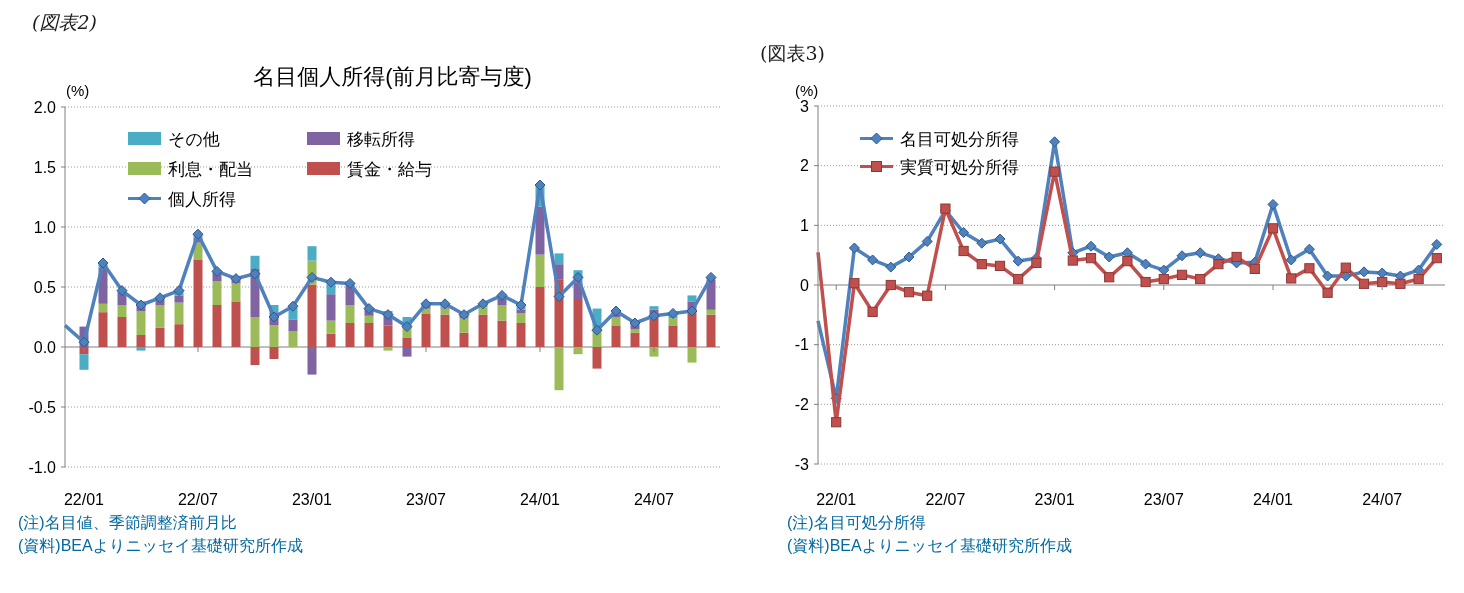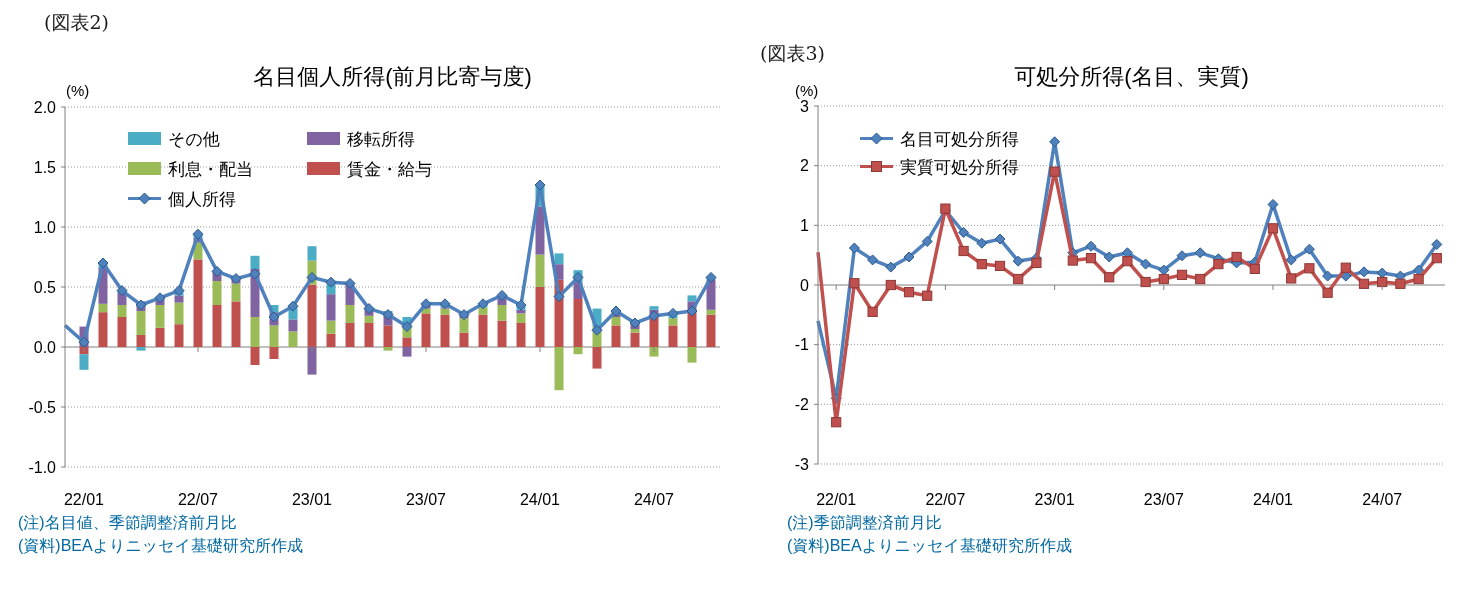--- a/index.html
+++ b/index.html
@@ -12,21 +12,21 @@
   .note{position:absolute;font-size:16px;color:#0369a1;white-space:nowrap;}
   .chart-svg{position:absolute;top:95px;left:0;width:732px;height:420px;}
   svg text{font-family:"Liberation Sans",sans-serif;fill:#000;}
 </style>
 </head>
 <body>
 
 <div id="page">
 
   <section class="figure" style="left:0;">
-    <div class="fig-label" style="left:44px;">(図表2)</div>
+    <div class="fig-label" style="left:32px;font-style:italic;">(図表2)</div>
     <div class="chart-title" style="left:65px;top:62px;width:655px;">名目個人所得(前月比寄与度)</div>
     <div class="unit-label" style="left:66px;top:82px;">(%)</div>
     <svg class="chart-svg" id="chart-svg-0" viewBox="0 0 732 420">
         <line x1="65" y1="12" x2="720" y2="12" stroke="#999999" stroke-width="1" stroke-dasharray="1 2"></line>
         <line x1="65" y1="72" x2="720" y2="72" stroke="#999999" stroke-width="1" stroke-dasharray="1 2"></line>
         <line x1="65" y1="132" x2="720" y2="132" stroke="#999999" stroke-width="1" stroke-dasharray="1 2"></line>
         <line x1="65" y1="192" x2="720" y2="192" stroke="#999999" stroke-width="1" stroke-dasharray="1 2"></line>
         <line x1="65" y1="252" x2="720" y2="252" stroke="#808080" stroke-width="1"></line>
         <line x1="65" y1="312" x2="720" y2="312" stroke="#999999" stroke-width="1" stroke-dasharray="1 2"></line>
         <line x1="65" y1="372" x2="720" y2="372" stroke="#999999" stroke-width="1" stroke-dasharray="1 2"></line>
@@ -230,21 +230,20 @@
         <line x1="128" y1="103.5" x2="161" y2="103.5" stroke="#4F81BD" stroke-width="3"></line>
         <path d="M 144.5 98 L 150 103.5 L 144.5 109 L 139 103.5 Z" fill="#4F81BD" stroke="#2C5A8C" stroke-width="1"></path>
         <text x="168" y="109.5" font-size="17">個人所得</text>
       </svg>
     <div class="note" style="left:18px;top:513px;">(注)名目値、季節調整済前月比</div>
     <div class="note" style="left:18px;top:536px;">(資料)BEAよりニッセイ基礎研究所作成</div>
   </section>
 
   <section class="figure" style="left:732px;">
     <div class="fig-label" style="left:28px;margin-top:31px;">(図表3)</div>
-    <div class="chart-title" style="left:86px;top:62px;width:627px;">可処分所得(名目、実質)</div>
     <div class="unit-label" style="left:63px;top:82px;">(%)</div>
     <svg class="chart-svg" id="chart-svg-1" viewBox="0 0 732 420">
         <line x1="86" y1="11" x2="713" y2="11" stroke="#999999" stroke-width="1" stroke-dasharray="1 2"></line>
         <line x1="86" y1="70.66666666666666" x2="713" y2="70.66666666666666" stroke="#999999" stroke-width="1" stroke-dasharray="1 2"></line>
         <line x1="86" y1="130.33333333333331" x2="713" y2="130.33333333333331" stroke="#999999" stroke-width="1" stroke-dasharray="1 2"></line>
         <line x1="86" y1="190" x2="713" y2="190" stroke="#808080" stroke-width="1"></line>
         <line x1="86" y1="249.66666666666666" x2="713" y2="249.66666666666666" stroke="#999999" stroke-width="1" stroke-dasharray="1 2"></line>
         <line x1="86" y1="309.33333333333337" x2="713" y2="309.33333333333337" stroke="#999999" stroke-width="1" stroke-dasharray="1 2"></line>
         <line x1="86" y1="369" x2="713" y2="369" stroke="#999999" stroke-width="1" stroke-dasharray="1 2"></line>
         <polyline points="86.0,225.8 104.2,303.4 122.4,153.0 140.6,164.9 158.8,172.1 177.0,162.0 195.2,146.4 213.4,115.4 231.6,137.5 249.8,148.2 268.0,144.1 286.2,166.1 304.4,163.2 322.6,46.8 340.8,157.8 359.0,151.2 377.2,162.0 395.4,157.8 413.6,169.1 431.8,175.1 450.0,160.8 468.2,157.8 486.4,163.7 504.6,167.9 522.8,167.3 541.0,109.4 559.2,164.9 577.4,154.2 595.6,181.1 613.8,181.1 632.0,176.9 650.2,178.1 668.4,181.1 686.6,175.1 704.8,149.4" fill="none" stroke="#4F81BD" stroke-width="3.5" stroke-linejoin="round"></polyline>
@@ -344,17 +343,17 @@
         <text x="541" y="410" text-anchor="middle" font-size="16">24/01</text>
         <line x1="650.1999999999999" y1="190" x2="650.1999999999999" y2="195" stroke="#808080"></line>
         <text x="650.1999999999999" y="410" text-anchor="middle" font-size="16">24/07</text>
         <line x1="128" y1="43.5" x2="161" y2="43.5" stroke="#4F81BD" stroke-width="3"></line>
         <path d="M 144.5 38 L 150 43.5 L 144.5 49 L 139 43.5 Z" fill="#4F81BD" stroke="#2C5A8C" stroke-width="1"></path>
         <text x="168" y="49.5" font-size="17">名目可処分所得</text>
         <line x1="128" y1="71.5" x2="161" y2="71.5" stroke="#C0504D" stroke-width="3"></line>
         <rect x="139.5" y="66.5" width="10" height="10" fill="#C0504D" stroke="#8C3836" stroke-width="1"></rect>
         <text x="168" y="77.5" font-size="17">実質可処分所得</text>
       </svg>
-    <div class="note" style="left:55px;top:513px;">(注)季節調整済前月比</div>
+    <div class="note" style="left:55px;top:513px;">(注)名目可処分所得</div>
     <div class="note" style="left:55px;top:536px;">(資料)BEAよりニッセイ基礎研究所作成</div>
   </section>
 
 </div>
 
 </body></html>

